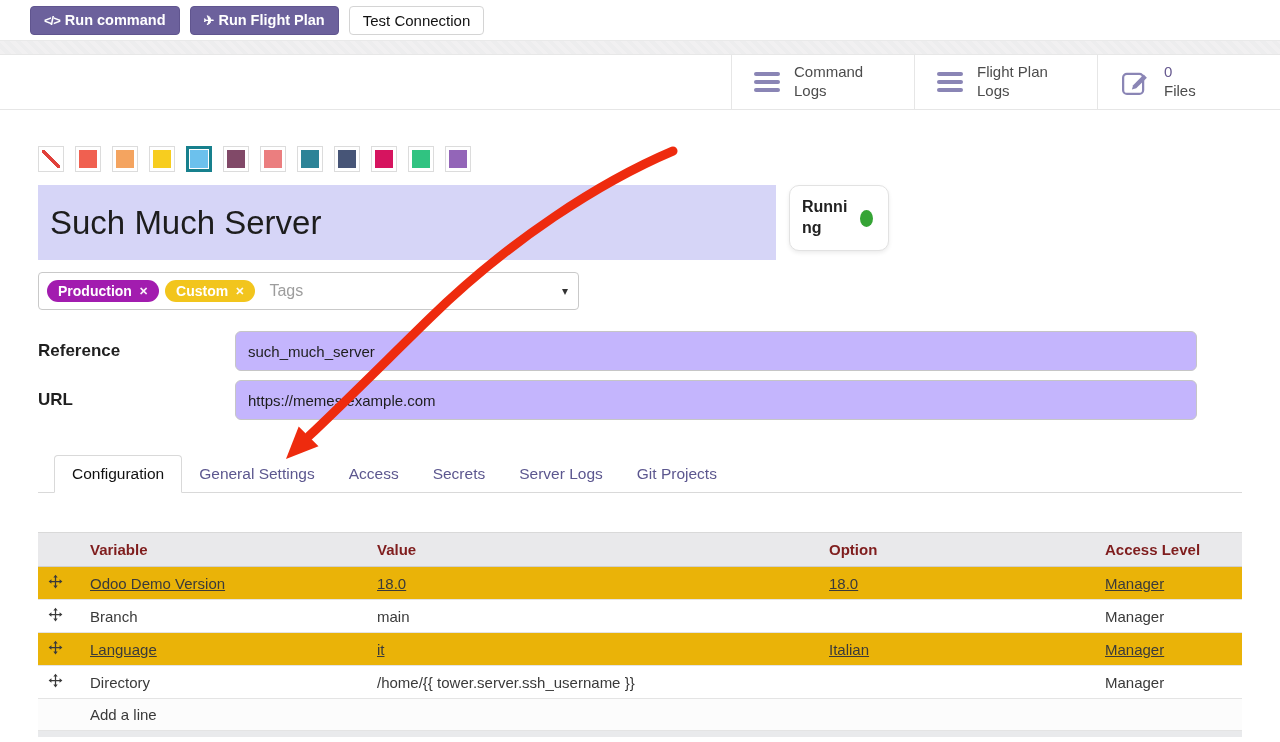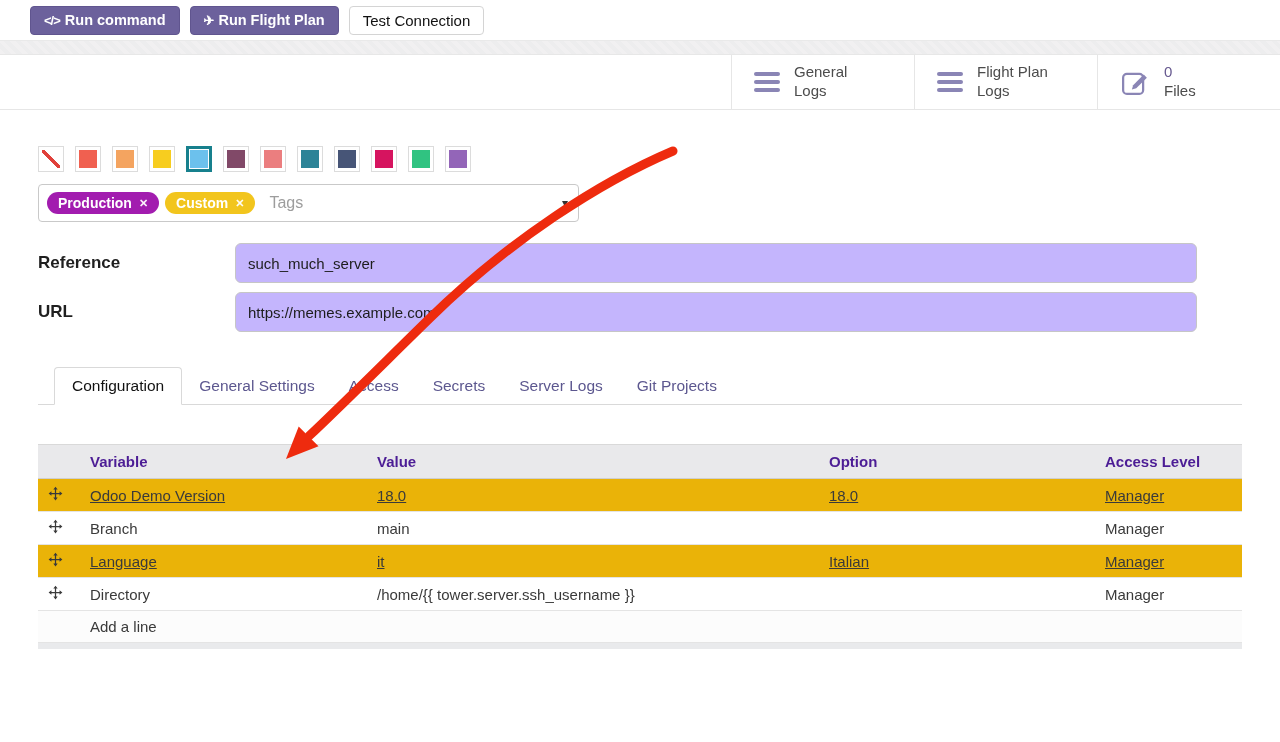--- a/index.html
+++ b/index.html
@@ -60,21 +60,21 @@
 
   
   .tabs { margin-top:35px; display:flex; border-bottom:1px solid #d9d9d9; align-items:flex-end; padding-left:16px; }
   .tab { padding:0 17px; line-height:36px; font-size:15.5px; color:#5c578f; cursor:pointer; }
   .tab.active { background:#fff; color:#111; border:1px solid #d9d9d9; border-bottom:1px solid #fff;
                 border-radius:4px 4px 0 0; margin-bottom:-1px; }
 
   
   table.cfg { margin-top:39px; width:1204px; border-collapse:collapse; font-size:15px; }
   table.cfg th { background:#e9e9eb; border-top:1px solid #d9d9d9; border-bottom:1px solid #cfcfcf;
-                 text-align:left; font-weight:700; color:#4c1d95; padding:8px 10px; }
+                 text-align:left; font-weight:700; color:#7f1d1d; padding:8px 10px; }
   table.cfg th.handle-col { width:42px; }
   table.cfg td { padding:7px 10px; color:#3a3a3a; border-bottom:1px solid #e4e4e4; }
   table.cfg tr.odd td { background:#eab308;text-decoration:underline; }
   .col-variable { width:287px; } .col-value { width:452px; } .col-option { width:276px; } .col-access { width:147px; }
   .drag-handle { cursor:grab; display:inline-flex; }
   .addline-row td { color:#6f66a0; cursor:pointer; background:#fcfcfc; border-bottom:none; }
   .bottom-strip { width:1204px; height:6px; background:#e9eaec; margin-left:38px; }
 
   .arrow-overlay { position:absolute; inset:0; pointer-events:none; z-index:50; }
 </style>
@@ -99,21 +99,21 @@
 
   <div class="gray-band"></div>
 
   <div class="stat-row">
     <div class="stat-btn">
       <span class="menu-icon">
           <i></i>
           <i></i>
           <i></i>
         </span>
-      <span class="stat-label">General Logs</span>
+      <span class="stat-label">Command Logs</span>
     </div>
     <div class="stat-btn">
       <span class="menu-icon">
           <i></i>
           <i></i>
           <i></i>
         </span>
       <span class="stat-label">Flight Plan Logs</span>
     </div>
     <div class="stat-btn">
@@ -164,20 +164,27 @@
           <i style="background-color: rgb(214, 20, 95);"></i>
         </span>
       <span class="swatch">
           <i style="background-color: rgb(48, 195, 129);"></i>
         </span>
       <span class="swatch">
           <i style="background-color: rgb(147, 101, 184);"></i>
         </span>
     </div>
 
+    <div class="title-row">
+      <div class="title-input">Such Much Server</div>
+      <div class="status-card">
+        <span class="status-text">Running</span>
+        <span class="status-dot" style="background-color: rgb(53, 164, 53);"></span>
+      </div>
+    </div>
 
     <div class="tags-box">
       <span class="tag-pill" style="background-color: #a21caf;">
         <span>Production</span>
         <span class="tag-x">✕</span>
       </span>
       <span class="tag-pill" style="background-color: rgb(242, 197, 29);">
         <span>Custom</span>
         <span class="tag-x">✕</span>
       </span>

